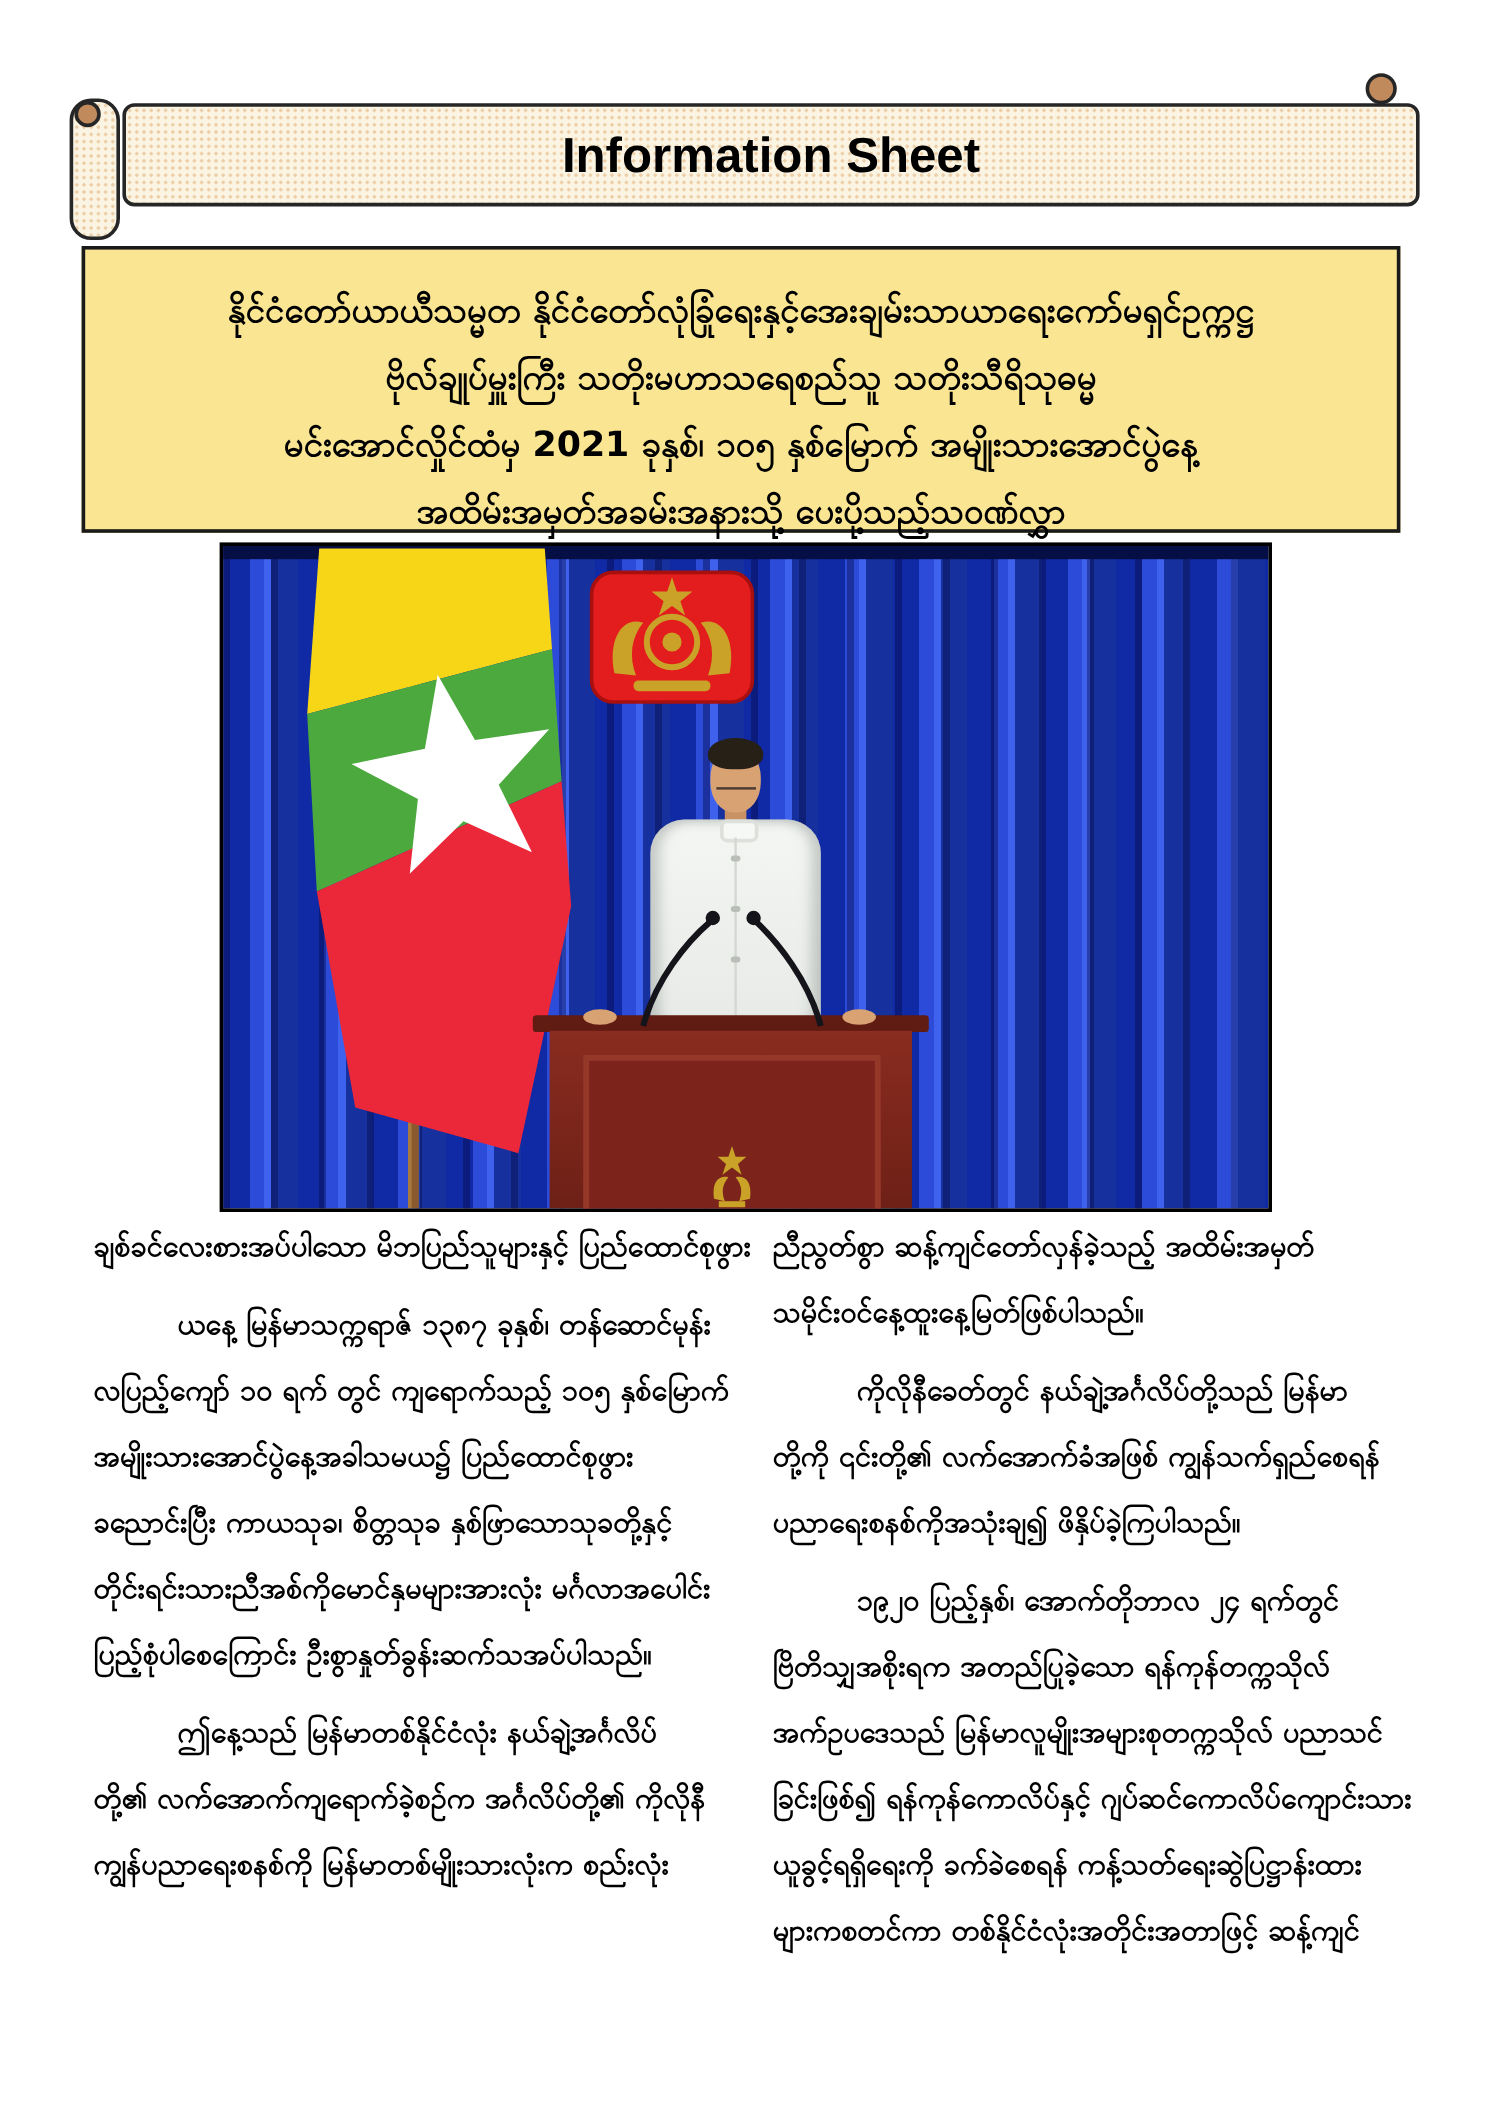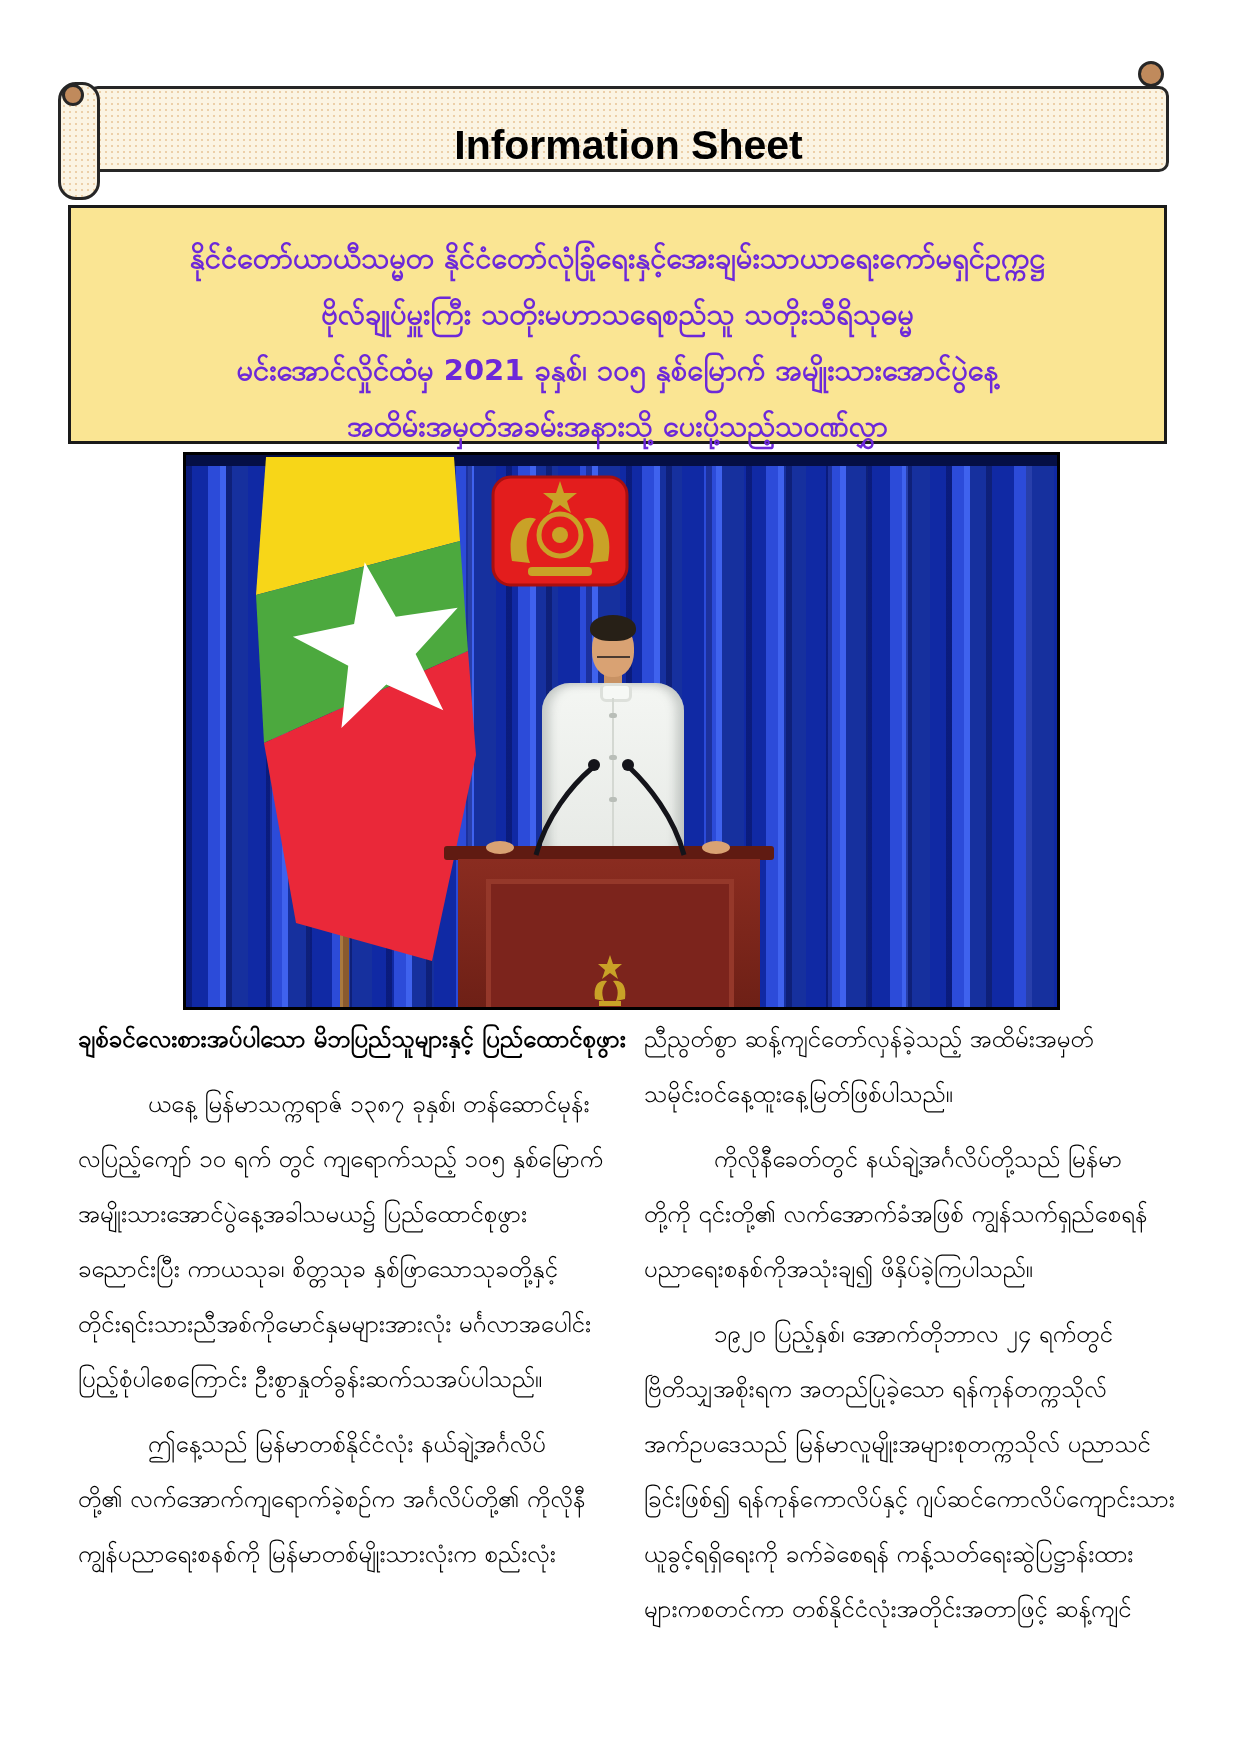--- a/index.html
+++ b/index.html
@@ -2,26 +2,26 @@
 <html><head>
 <meta charset="utf-8">
 <style>
   html,body{margin:0;padding:0;}
   body{
     width:1241px;height:1755px;position:relative;background:#ffffff;
     font-family:"DejaVu Sans",sans-serif;color:#111;overflow:hidden;
   }
   
   .banner-band{
-    position:absolute;left:88px;top:86px;width:1075px;height:80px;
+    position:absolute;left:102px;top:86px;width:1075px;height:80px;
     background-color:#fbf4e3;
     background-image:radial-gradient(#eccfa8 1.2px,rgba(0,0,0,0) 1.3px);
     background-size:6px 6px;
     border:3px solid #262626;border-radius:10px;z-index:2;
-    display:flex;align-items:flex-end;justify-content:center;
+    display:flex;align-items:center;justify-content:center;
   }
   .banner-roll{
     position:absolute;left:58px;top:82px;width:36px;height:112px;
     background-color:#fbf4e3;
     background-image:radial-gradient(#eccfa8 1.2px,rgba(0,0,0,0) 1.3px);
     background-size:6px 6px;
     border:3px solid #262626;border-radius:18px;z-index:3;
   }
   .curl{position:absolute;border:3px solid #262626;border-radius:50%;background:#c08a5c;}
   .curl-left{left:62px;top:84px;width:16px;height:16px;z-index:4;}
@@ -30,21 +30,21 @@
     font-family:"Liberation Sans",sans-serif;font-weight:700;font-size:41px;
     letter-spacing:0px;color:#000;
   }
   
   .headline-box{
     position:absolute;left:68px;top:205px;width:1099px;height:239px;
     background:#fae593;border:3px solid #1a1a1a;z-index:2;
     padding-top:22px;box-sizing:border-box;text-align:center;
   }
   .headline-box .tline{
-    height:56px;line-height:56px;font-size:29px;font-weight:700;color:#6d28d9;
+    height:56px;line-height:56px;font-size:29px;font-weight:700;color:#000000;
     white-space:nowrap;
   }
   
   .photo{
     position:absolute;left:183px;top:452px;width:871px;height:552px;
     border:3px solid #000;overflow:hidden;
     background-image:
       repeating-linear-gradient(90deg,rgba(2,6,60,.38) 0 6px,rgba(255,255,255,0) 6px 40px),
       repeating-linear-gradient(90deg,#1029a4 0 22px,#2c4bd9 22px 34px,#3f62ee 34px 40px,#16309e 40px 62px);
   }
@@ -72,21 +72,21 @@
   .hand{position:absolute;width:28px;height:13px;border-radius:50%;background:#d9a273;z-index:9;}
   .hand-left{left:300px;top:386px;}
   .hand-right{left:516px;top:386px;}
   
   .column{position:absolute;top:1012px;z-index:2;}
   .col-left{left:78px;width:540px;}
   .col-right{left:644px;width:530px;}
   .tline{white-space:nowrap;}
   .column .tline{height:55px;line-height:55px;font-size:24px;color:#000000;}
   .col-heading .tline{font-weight:700;}
-  .para{margin-top:10px;}
+  .para{margin-top:10px;font-weight:bold;}
   .para-first{margin-top:0;}
   .indent-first .tline:first-child{text-indent:70px;}
 </style>
 </head>
 <body>
 
 <div>
   <div class="curl curl-right"></div>
   <div class="banner-band">
     <div class="banner-title">Information Sheet</div>

